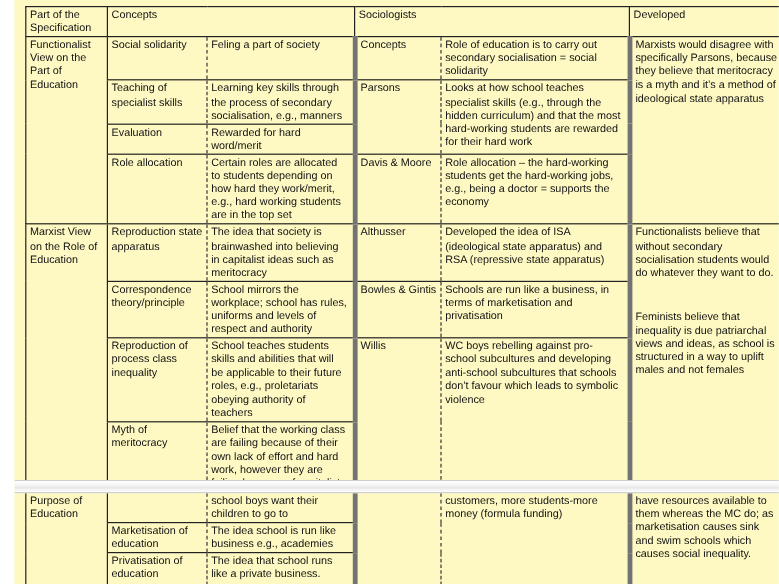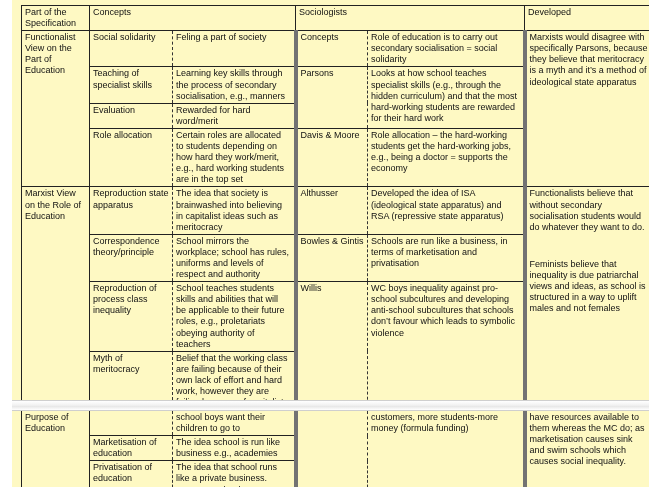--- a/index.html
+++ b/index.html
@@ -132,21 +132,21 @@
     <tr>
       <td class="solid-l dash-r solid-t">Correspondence theory/principle</td>
       <td class="solid-r solid-t">School mirrors the workplace; school has rules, uniforms and levels of respect and authority</td>
       <td class="dash-r solid-t">Bowles &amp; Gintis</td>
       <td class="solid-r solid-t">Schools are run like a business, in terms of marketisation and privatisation</td>
     </tr>
     <tr>
       <td class="solid-l dash-r solid-t">Reproduction of process class inequality</td>
       <td class="solid-r solid-t">School teaches students skills and abilities that will be applicable to their future roles, e.g., proletariats obeying authority of teachers</td>
       <td class="dash-r solid-t">Willis</td>
-      <td class="solid-r solid-t">WC boys inequality against pro-school subcultures and developing anti-school subcultures that schools don’t favour which leads to symbolic violence</td>
+      <td class="solid-r solid-t">WC boys rebelling against pro-school subcultures and developing anti-school subcultures that schools don’t favour which leads to symbolic violence</td>
     </tr>
     <tr>
       <td class="solid-l dash-r solid-t solid-b">Myth of meritocracy</td>
       <td class="solid-r solid-t solid-b">Belief that the working class are failing because of their own lack of effort and hard work, however they are failing because of capitalist ideas</td>
       <td class="dash-r solid-b"></td>
       <td class="solid-r solid-b"></td>
     </tr>
 
   </tbody>
       </table>

